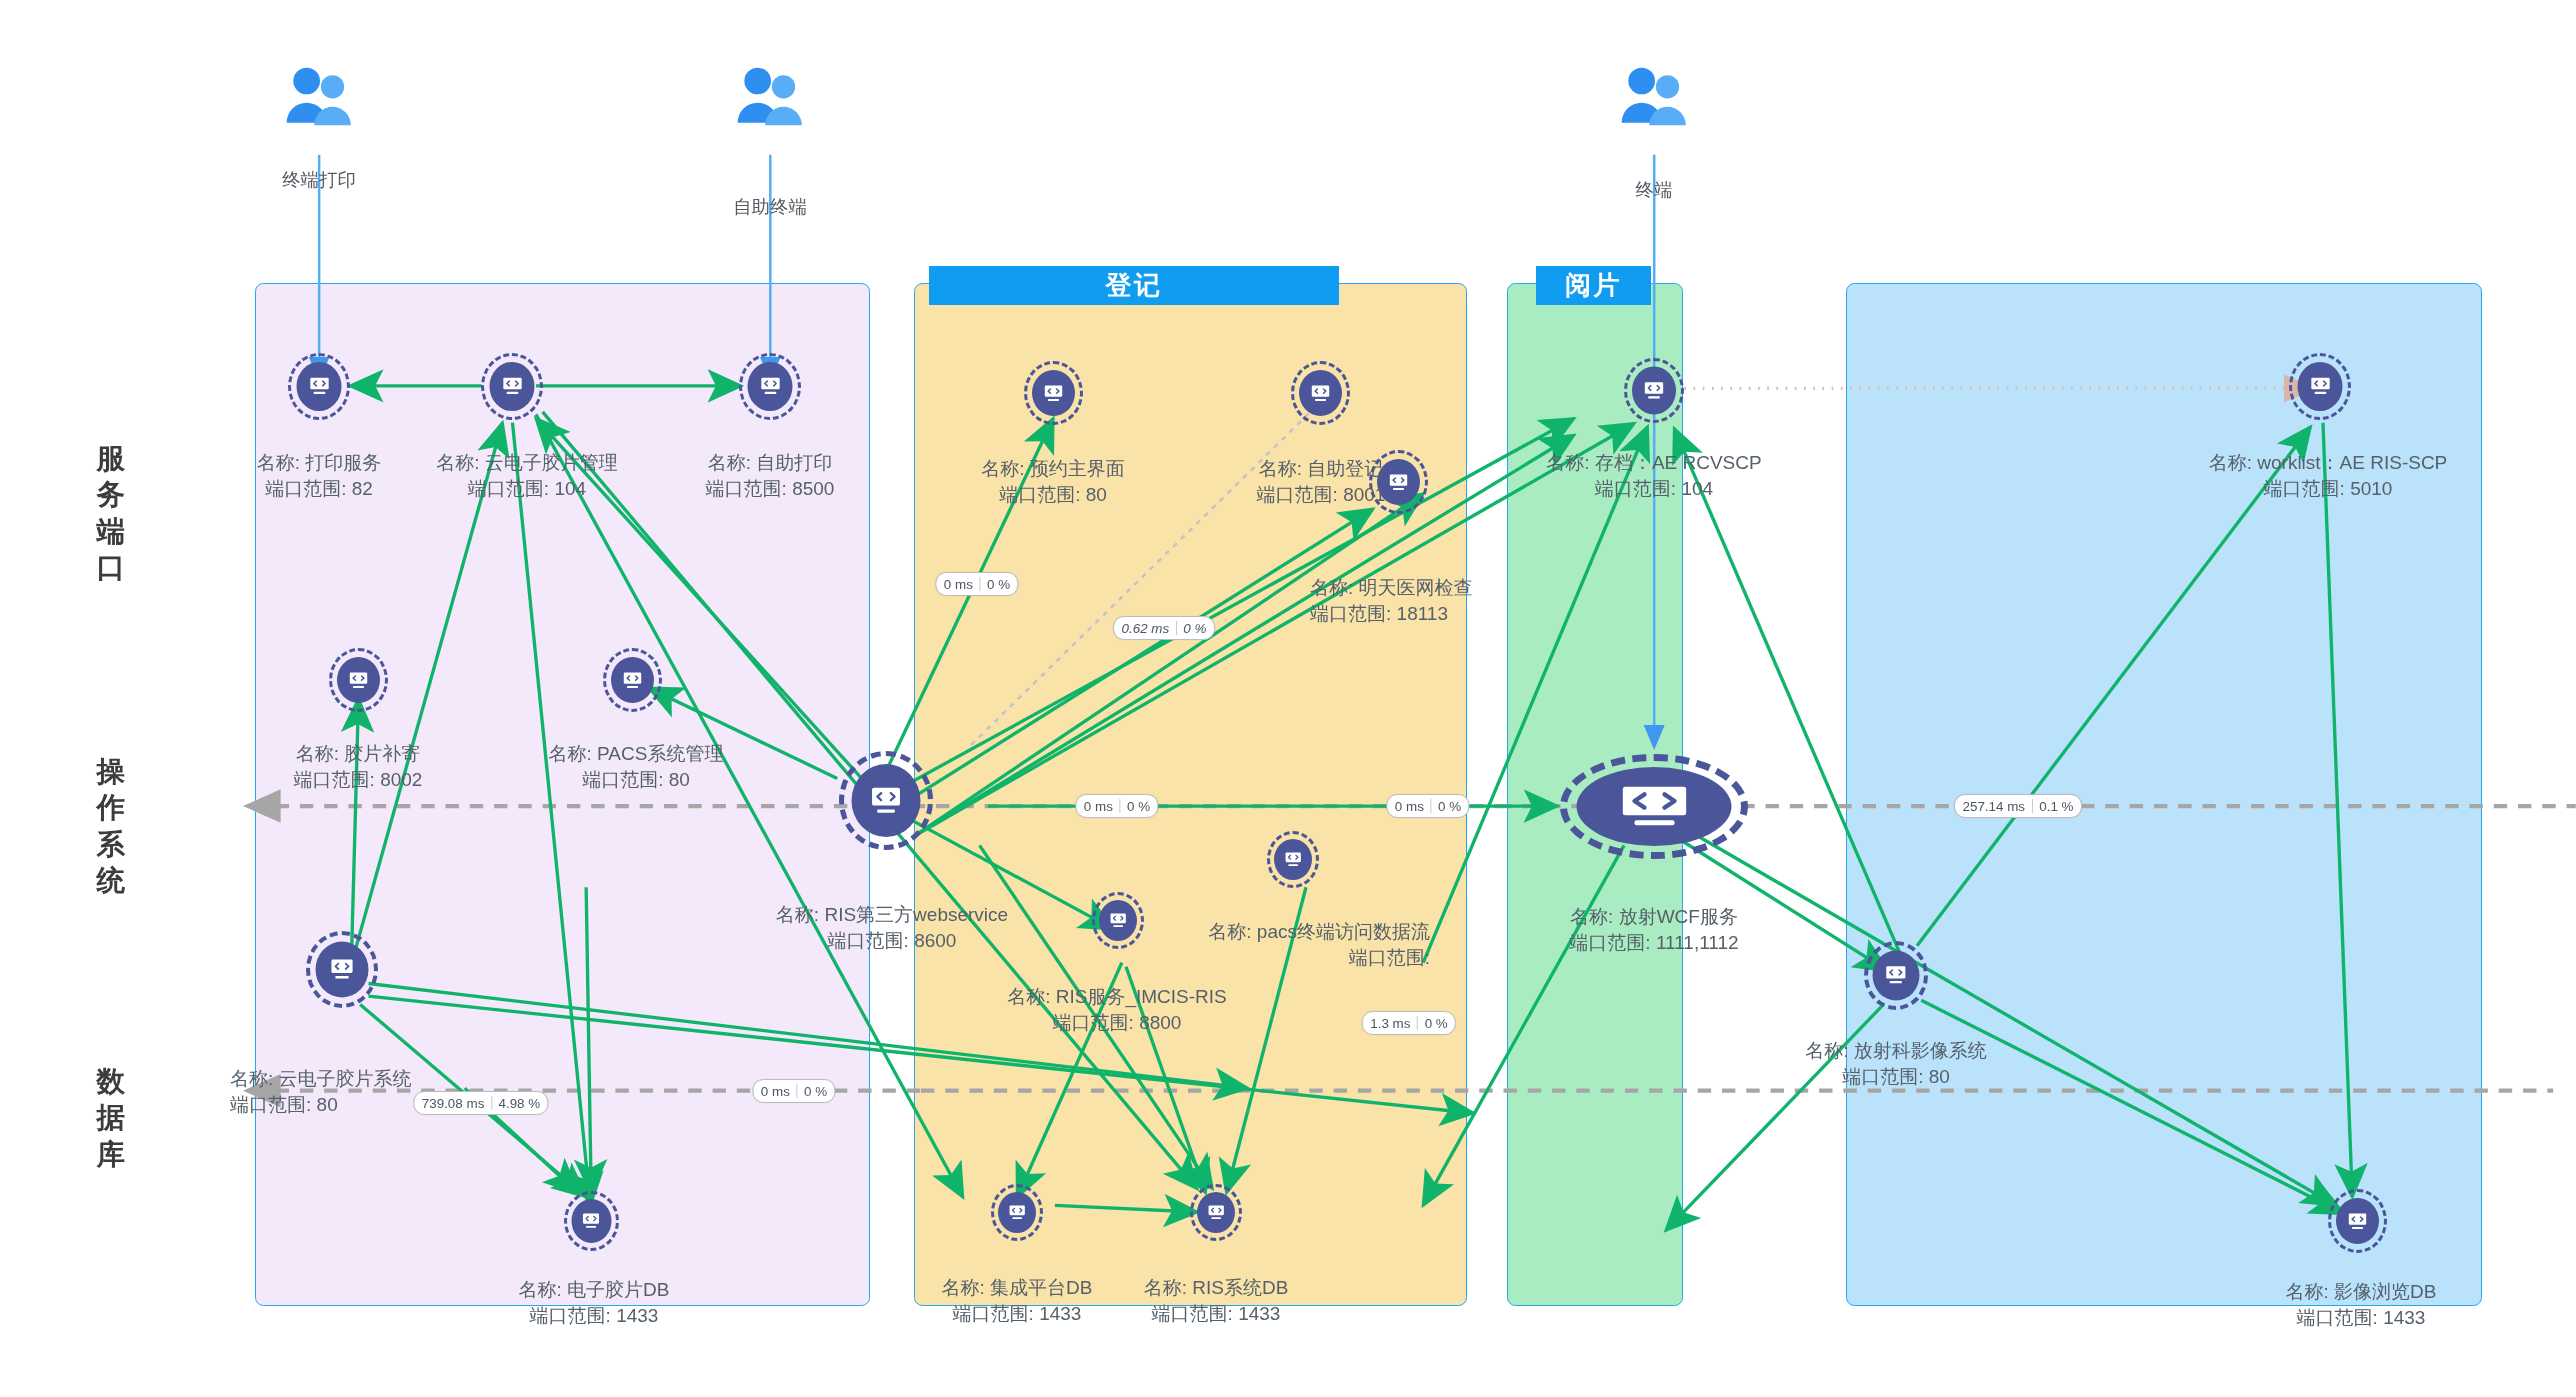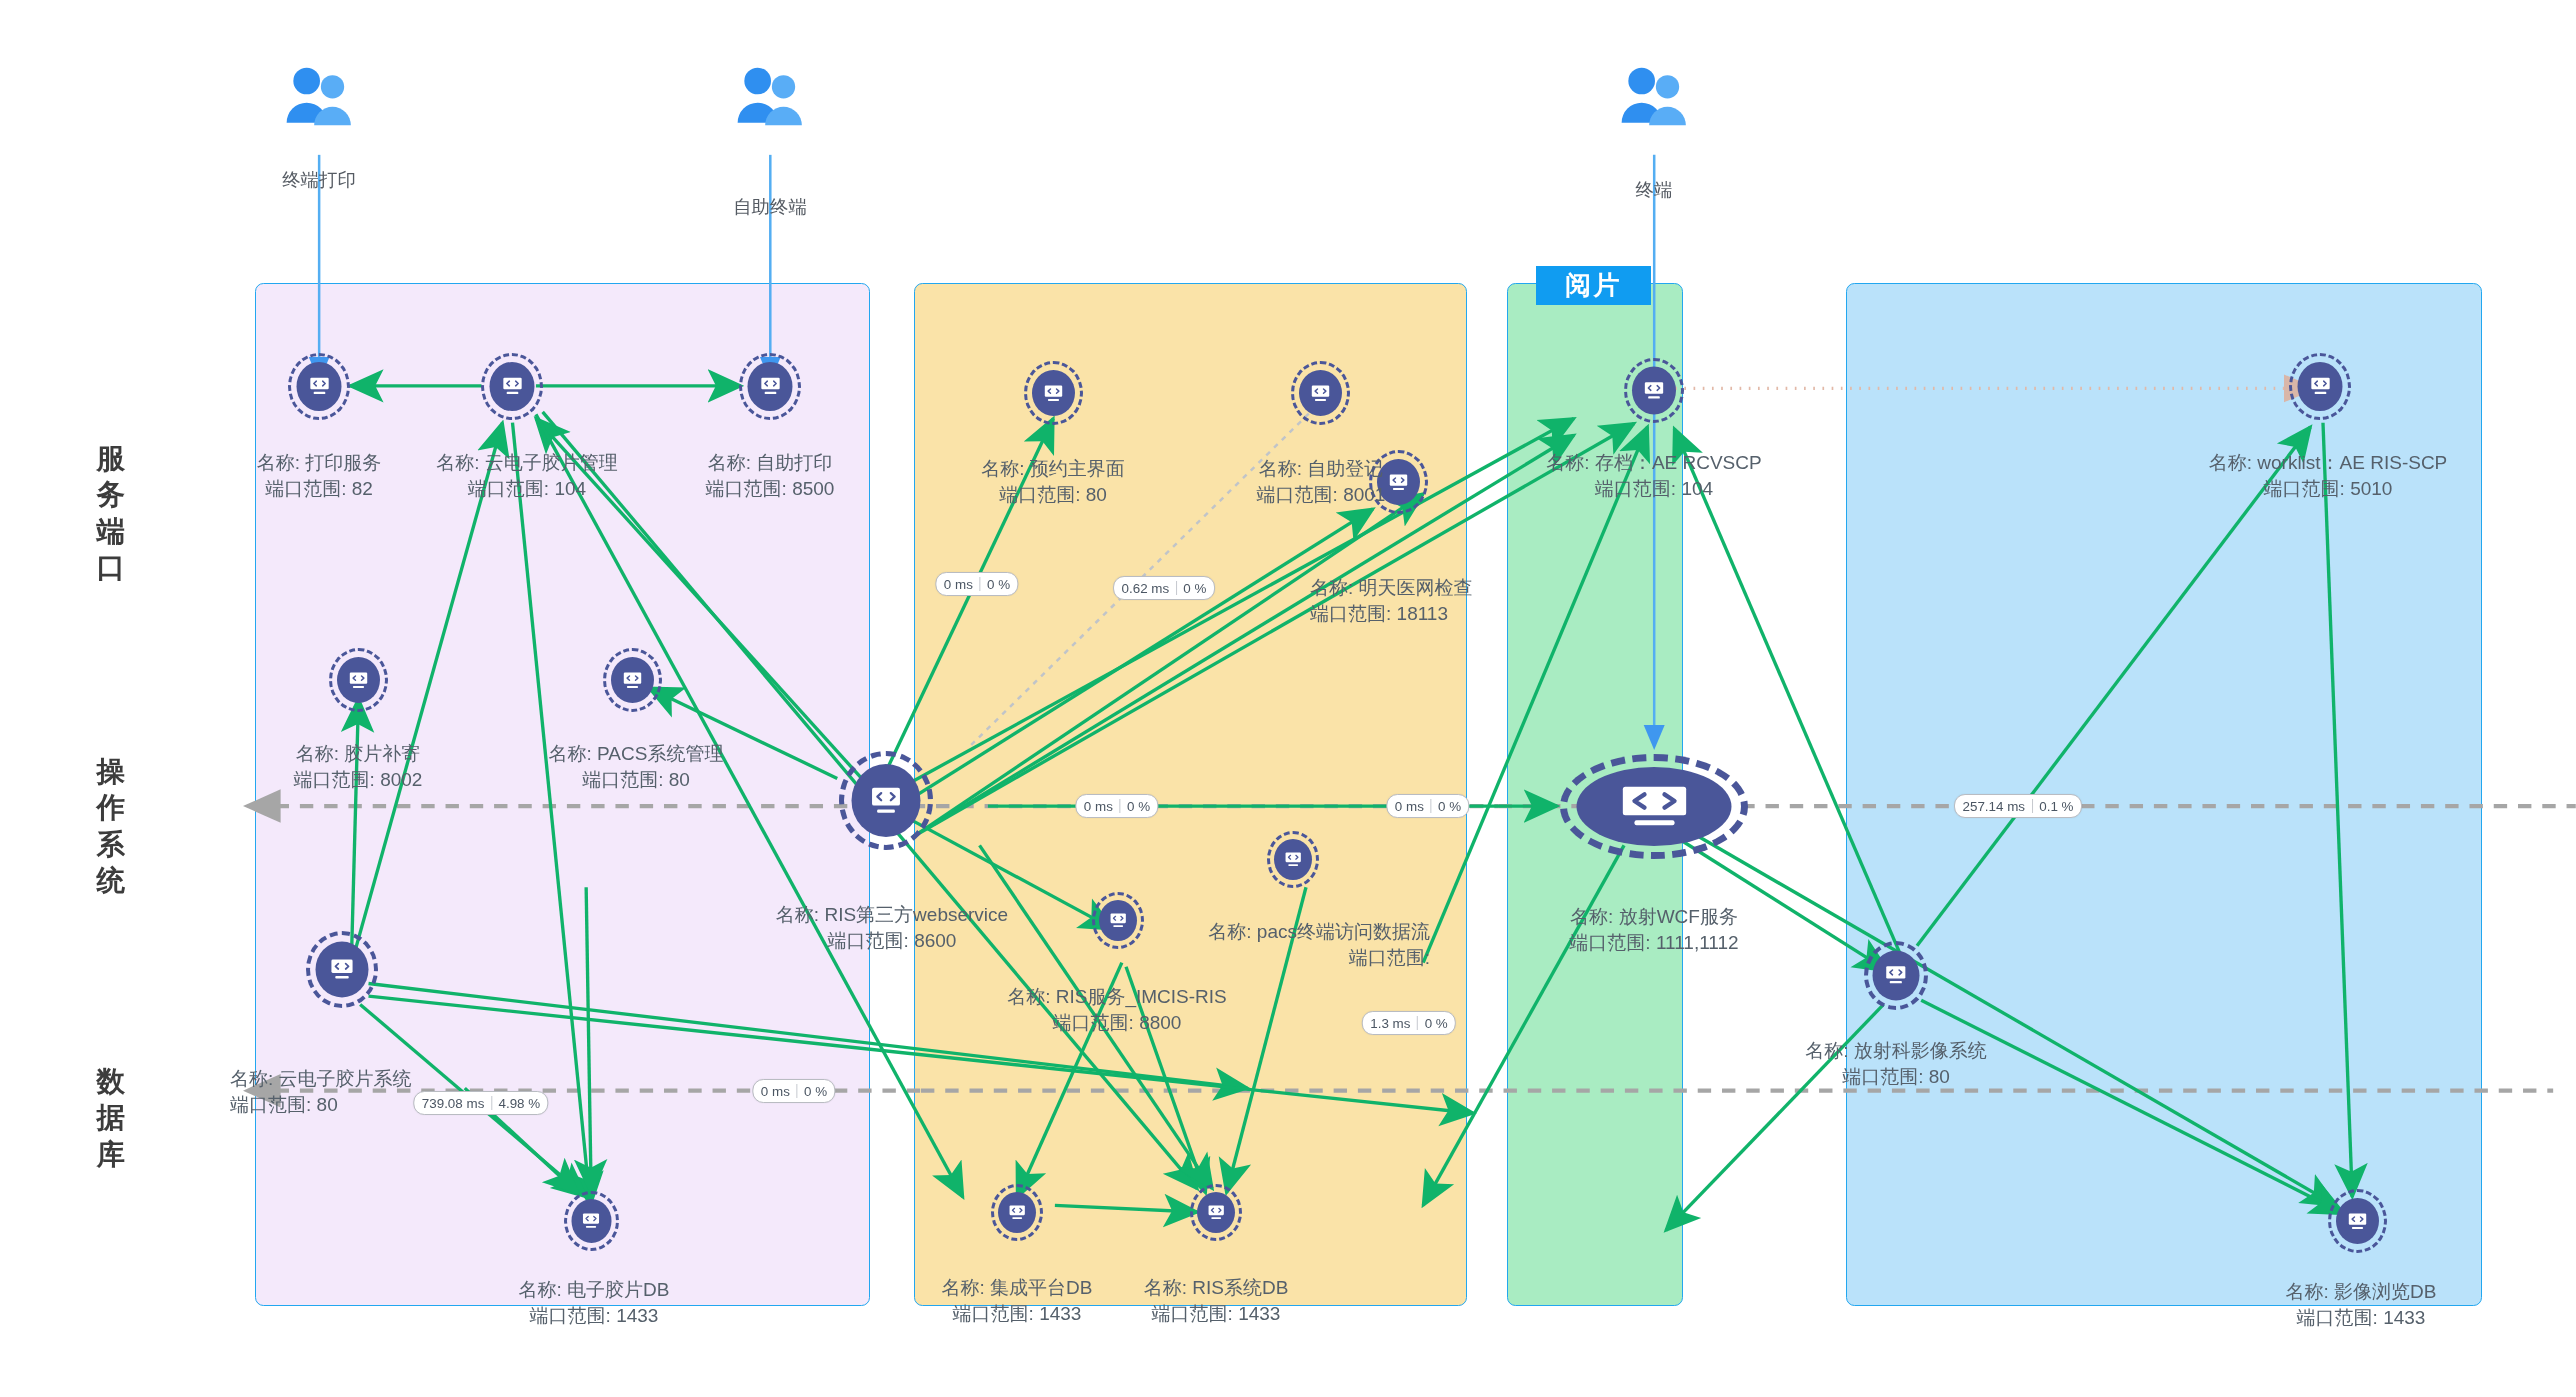--- a/index.html
+++ b/index.html
@@ -149,20 +149,21 @@
 
     <line x1="300" y1="1303" x2="1100" y2="1303" stroke="#a6a6a6" stroke-width="5" stroke-dasharray="16 13" marker-start="url(#grayArrowL)"></line>
     <line x1="1100" y1="1303" x2="3050" y2="1303" stroke="#a6a6a6" stroke-width="5" stroke-dasharray="16 13"></line>
 
     <line x1="1990" y1="464" x2="2760" y2="464" stroke="#e2b9a8" stroke-width="4" stroke-dasharray="2 9" marker-end="url(#pinkArrow)"></line>
   </svg>
 
   <div class="panel" style="left:255px;top:283px;width:615px;height:1023px;background:#f4e9fb;"></div>
 
   <div class="panel" style="left:914px;top:283px;width:553px;height:1023px;background:#fae3a8;"></div>
+  <div class="panel-title" style="left:929px;top:266px;width:410px;">登记</div>
 
   <div class="panel" style="left:1507px;top:283px;width:176px;height:1023px;background:#a9ecc2;"></div>
   <div class="panel-title" style="left:1536px;top:266px;width:115px;">阅片</div>
 
   <div class="panel" style="left:1846px;top:283px;width:636px;height:1023px;background:#bae2fa;"></div>
 
   <div class="lane-label" style="left:92px;top:440px;">服务端口</div>
   <div class="lane-label" style="left:92px;top:753px;">操作系统</div>
   <div class="lane-label" style="left:92px;top:1063px;">数据库</div>
 
@@ -555,21 +556,21 @@
   <div class="node-label c" style="left:2361px;top:1279px;">
     <span class="ln"><span>名称:</span> <span>影像浏览DB</span></span>
     <span class="ln"><span>端口范围:</span> <span>1433</span></span>
   </div>
 
   <div class="badge" style="left:977px;top:584px;">
     <span>0 ms</span>
       <span class="sep"></span>
       <span>0 %</span>
   </div>
-  <div class="badge" style="left:1164px;top:588px;">
+  <div class="badge" style="left:1164px;top:628px;font-style:italic;">
     <span>0.62 ms</span>
       <span class="sep"></span>
       <span>0 %</span>
   </div>
   <div class="badge" style="left:1117px;top:806px;">
     <span>0 ms</span>
       <span class="sep"></span>
       <span>0 %</span>
   </div>
   <div class="badge" style="left:1428px;top:806px;">

